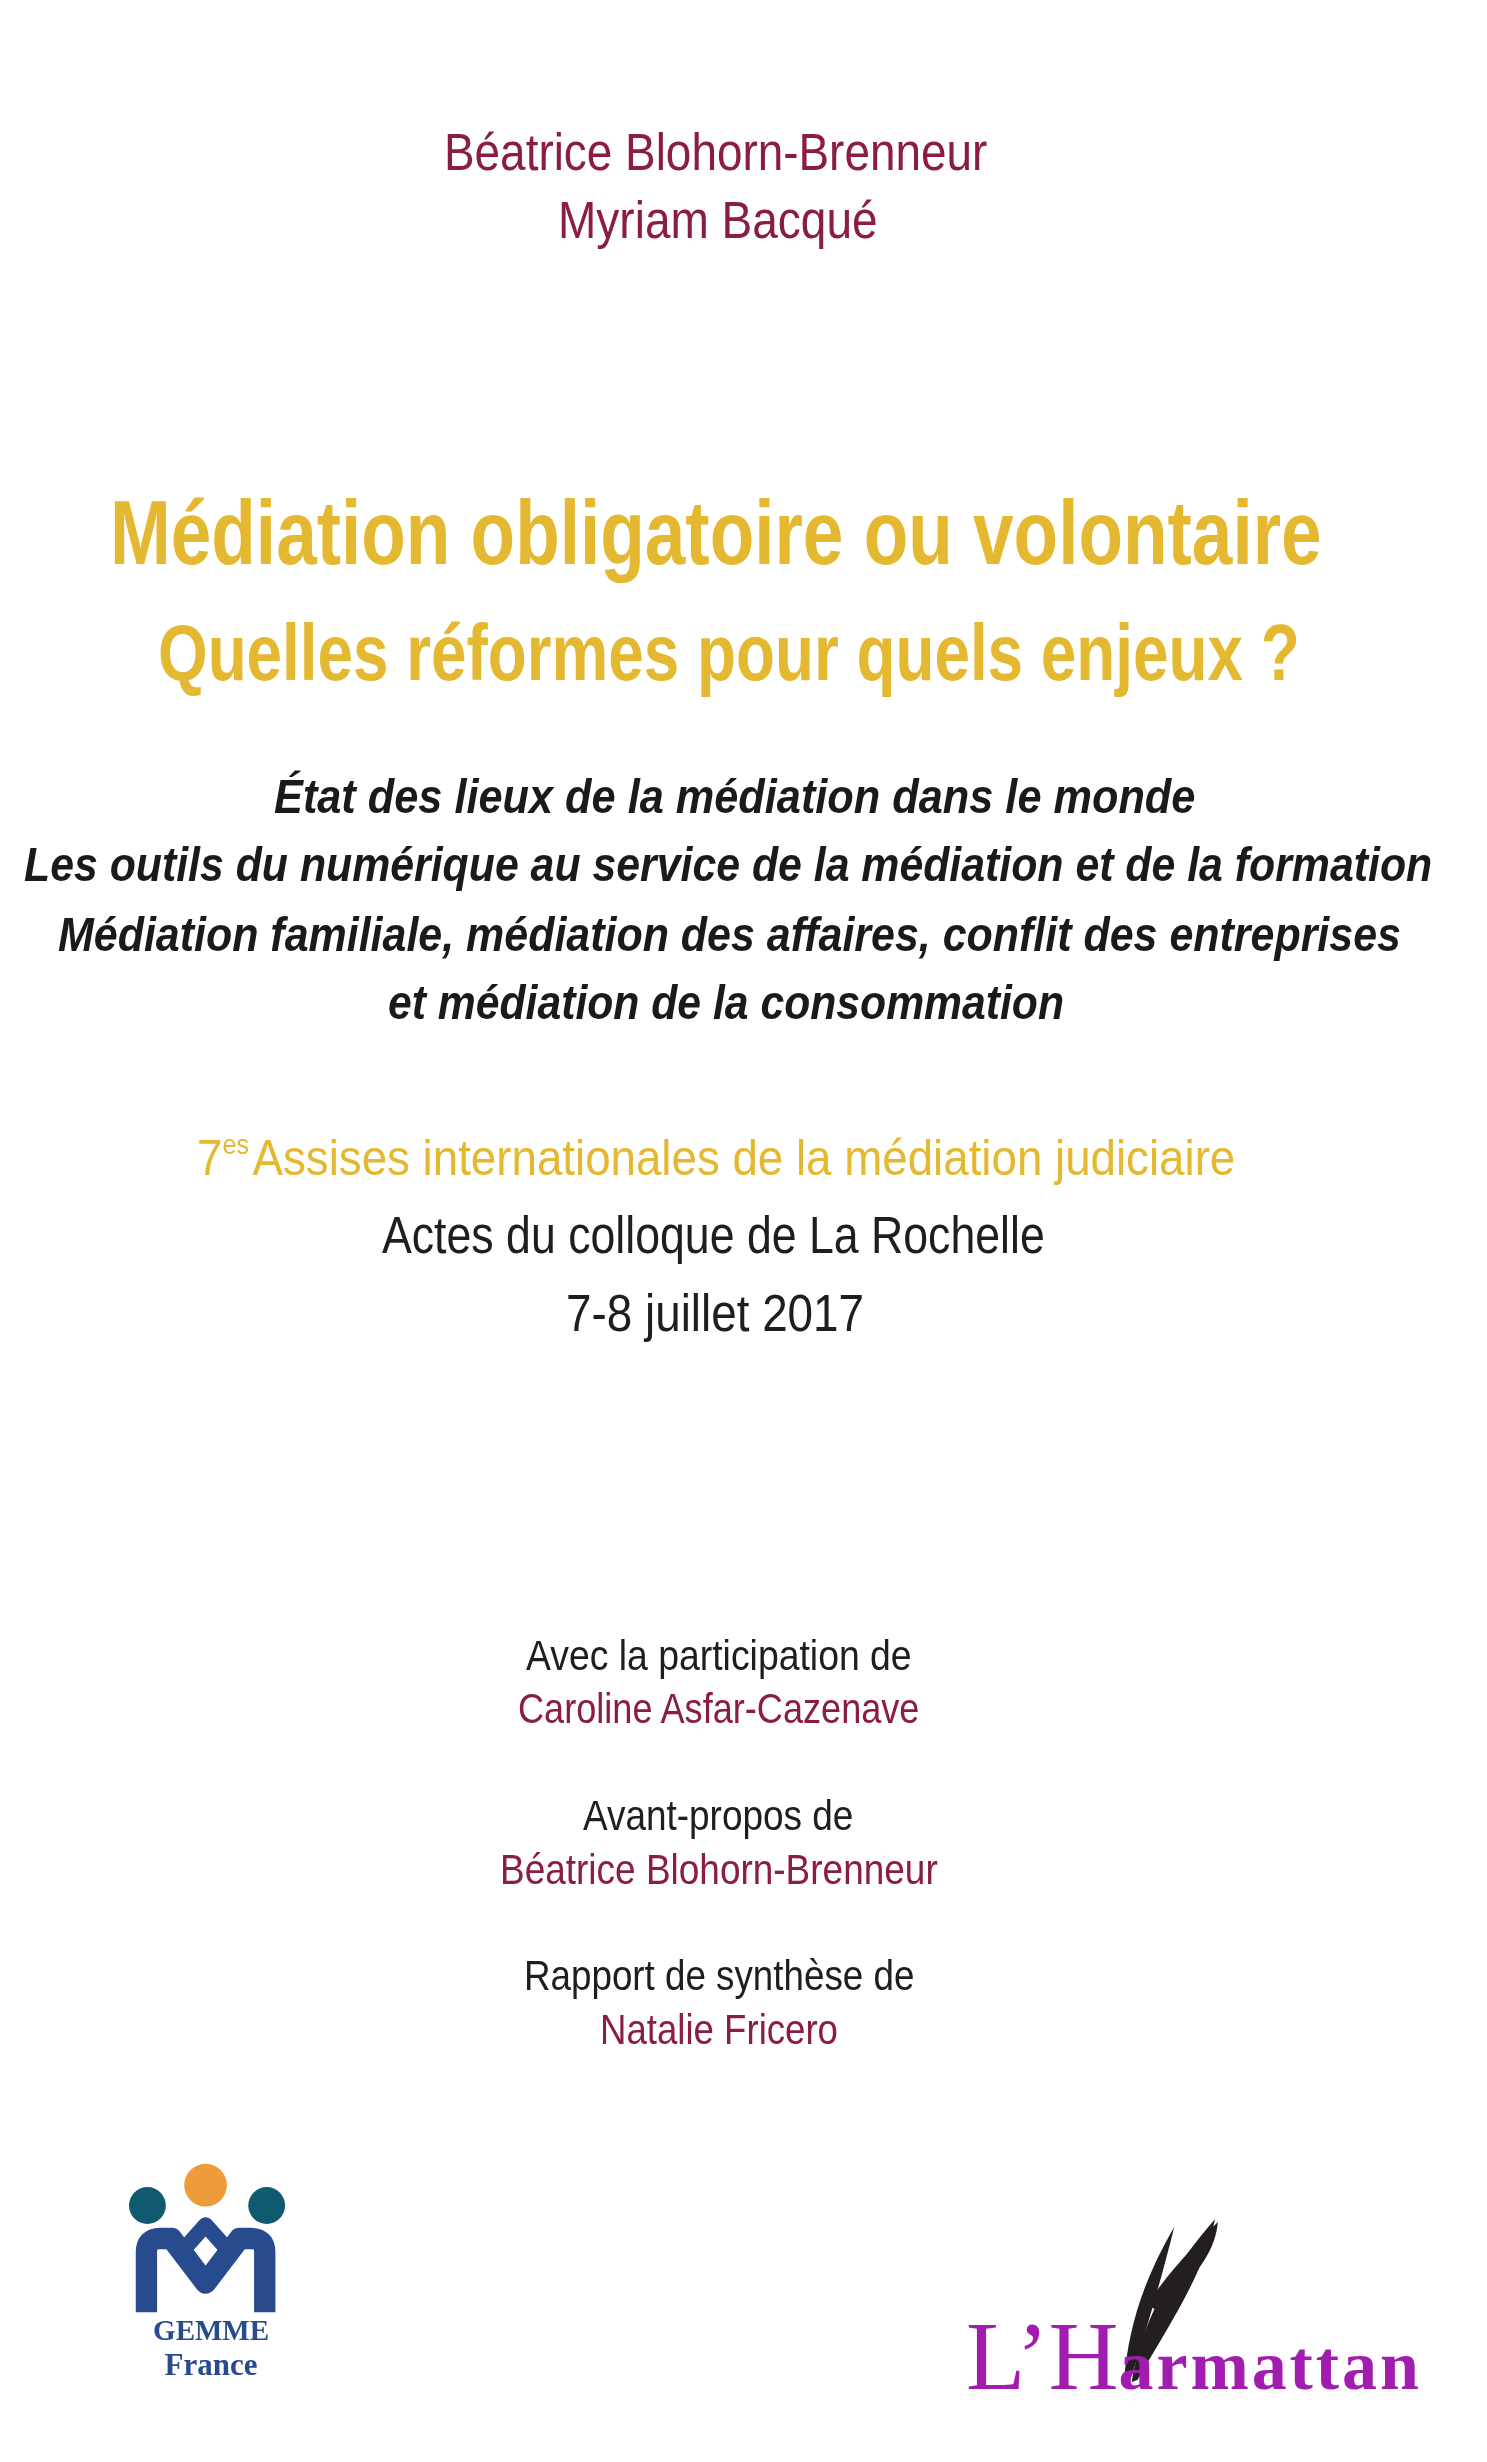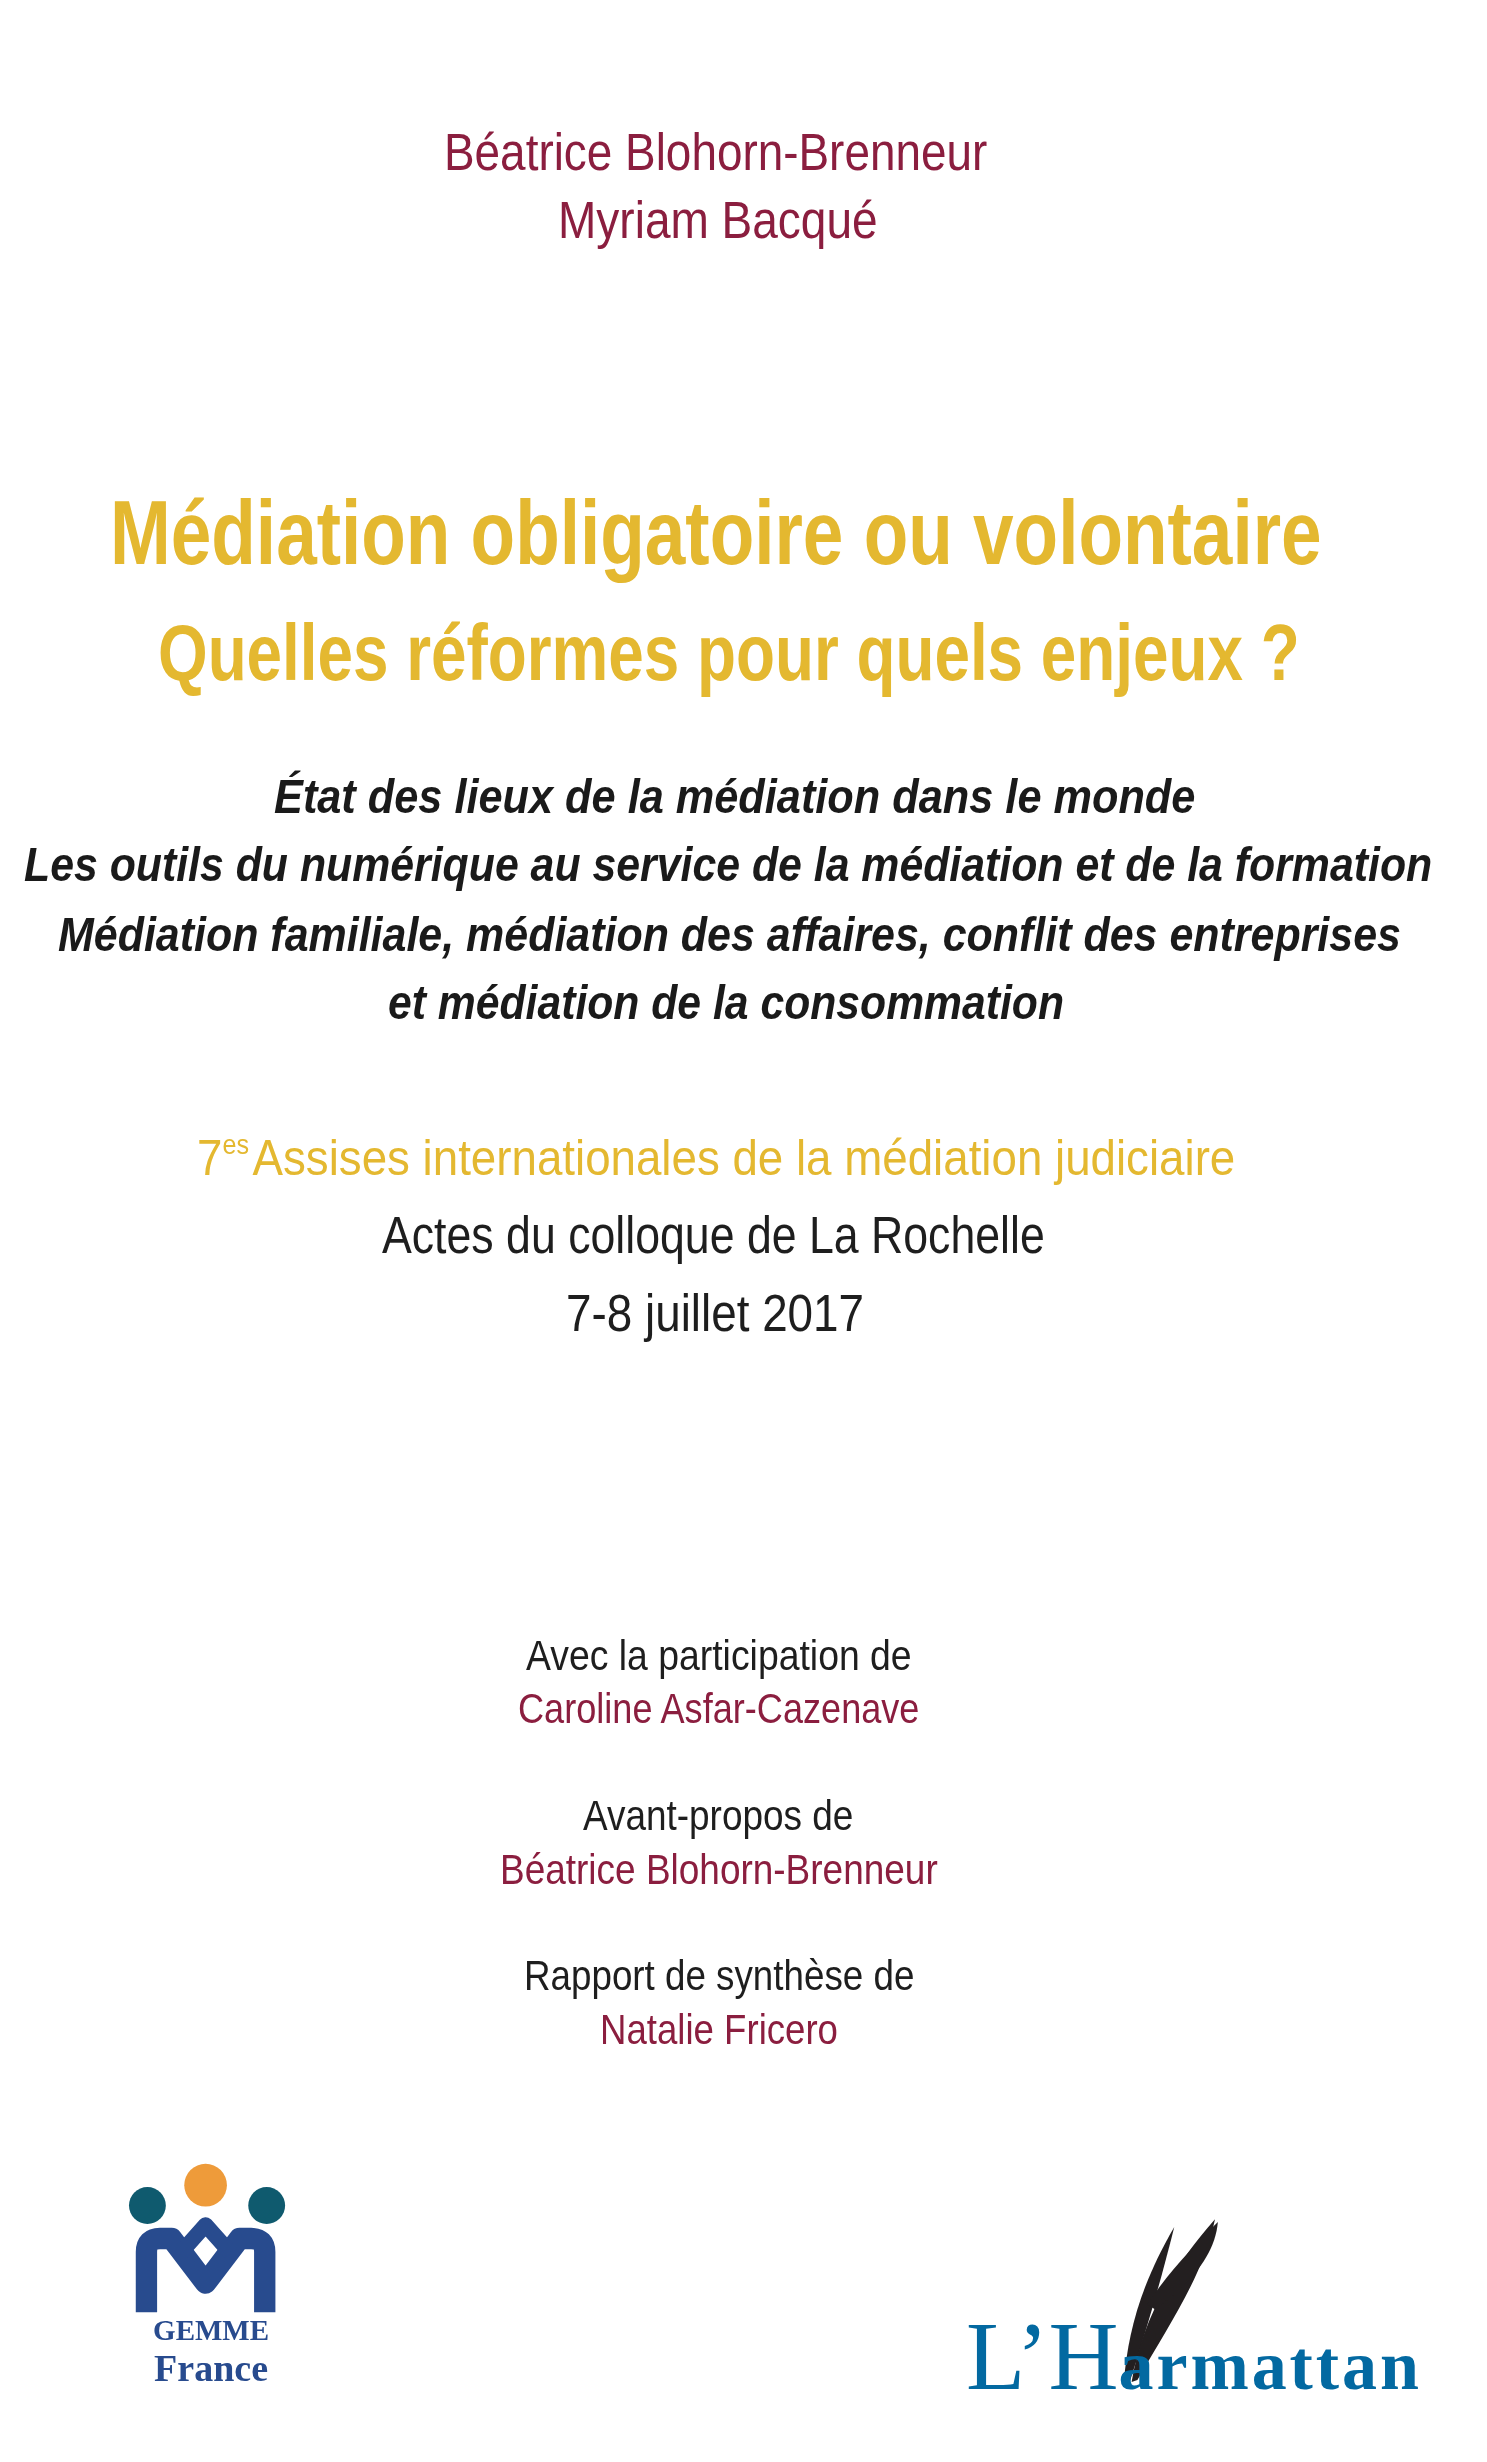--- a/index.html
+++ b/index.html
@@ -9,21 +9,21 @@
     font-family:"Liberation Sans", "DejaVu Sans", sans-serif;
     transform-origin:left top;
   }
   .burgundy { color:#8B1E3F; }
   .gold { color:#E4B830; font-weight:bold; }
   .black { color:#1e1e1e; }
   .ital { font-style:italic; font-weight:bold; color:#1a1a1a; }
   sup.ord { font-size:0.55em; vertical-align:0; position:relative; top:-0.75em; margin-right:3.9px; font-weight:normal; }
   .logo { position:absolute; }
   .harm-text {
-    position:absolute; white-space:nowrap; line-height:1; color:#0369a1;
+    position:absolute; white-space:nowrap; line-height:1; color:#a21caf;
     font-family:"Liberation Serif", "DejaVu Serif", serif;
   }
 </style>
 </head>
 <body>
 
 <div class="line burgundy" style="top: 127px; font-size: 51px; left: 444px; transform: scaleX(0.8997);">Béatrice Blohorn-Brenneur</div>
 <div class="line burgundy" style="top: 195px; font-size: 51px; left: 558px; transform: scaleX(0.9022);">Myriam Bacqué</div>
 
 <div class="line gold" style="top: 487px; font-size: 91px; left: 110px; transform: scaleX(0.8015);">Médiation obligatoire ou volontaire</div>
@@ -53,21 +53,21 @@
   <svg width="175" height="160" viewBox="0 0 180 165">
     <circle cx="87" cy="27" r="22" fill="#EE9B3A"></circle>
     <circle cx="27" cy="48" r="19" fill="#0F5A6E"></circle>
     <circle cx="150" cy="48" r="19" fill="#0F5A6E"></circle>
 
     <path d="M26 158 L26 96 Q26 82 40 82 L52 82 L87 128 L122 82 L134 82 Q148 82 148 96 L148 158" fill="none" stroke="#284B8E" stroke-width="22" stroke-linejoin="round"></path>
 
     <path d="M62 96 L87 68 L112 96" fill="none" stroke="#284B8E" stroke-width="16" stroke-linejoin="round"></path>
   </svg>
   <div style="position:absolute; left:13.6px; top:157px; width:153px; text-align:center; font-family:'Liberation Serif', serif; font-weight:bold; font-size:29px; color:#284B8E; line-height:1;">GEMME</div>
-  <div style="position:absolute; left:13.6px; top:190px; width:153px; text-align:center; font-family:'Liberation Serif', serif; font-weight:bold; font-size:38px; color:#284B8E; line-height:1;">France</div>
+  <div style="position:absolute; left:13.6px; top:190px; width:153px; text-align:center; font-family:'Liberation Serif', serif; font-weight:bold; font-size:31px; color:#284B8E; line-height:1;">France</div>
 </div>
 
 <div class="logo" style="left:961px; top:2217px; width:475px; height:175px;">
   <svg width="475" height="175" viewBox="0 0 490 180" style="position:absolute; left:0; top:0;">
     <path d="M168 170 C172 120 185 70 220 10 C205 70 190 120 174 170 Z" fill="#231f20"></path>
     <path d="M176 170 C186 110 215 55 262 2 C250 60 215 110 182 168 Z" fill="#231f20"></path>
     <path d="M192 90 C215 55 245 25 265 5 C262 40 235 70 200 95 Z" fill="#231f20"></path>
   </svg>
   <div class="harm-text" style="left:4.9px; top:91px; font-size:97px;">
     <span>L’</span><span>H</span><span style="font-weight:bold; font-size:70px; letter-spacing:2.9px;">armattan</span>

